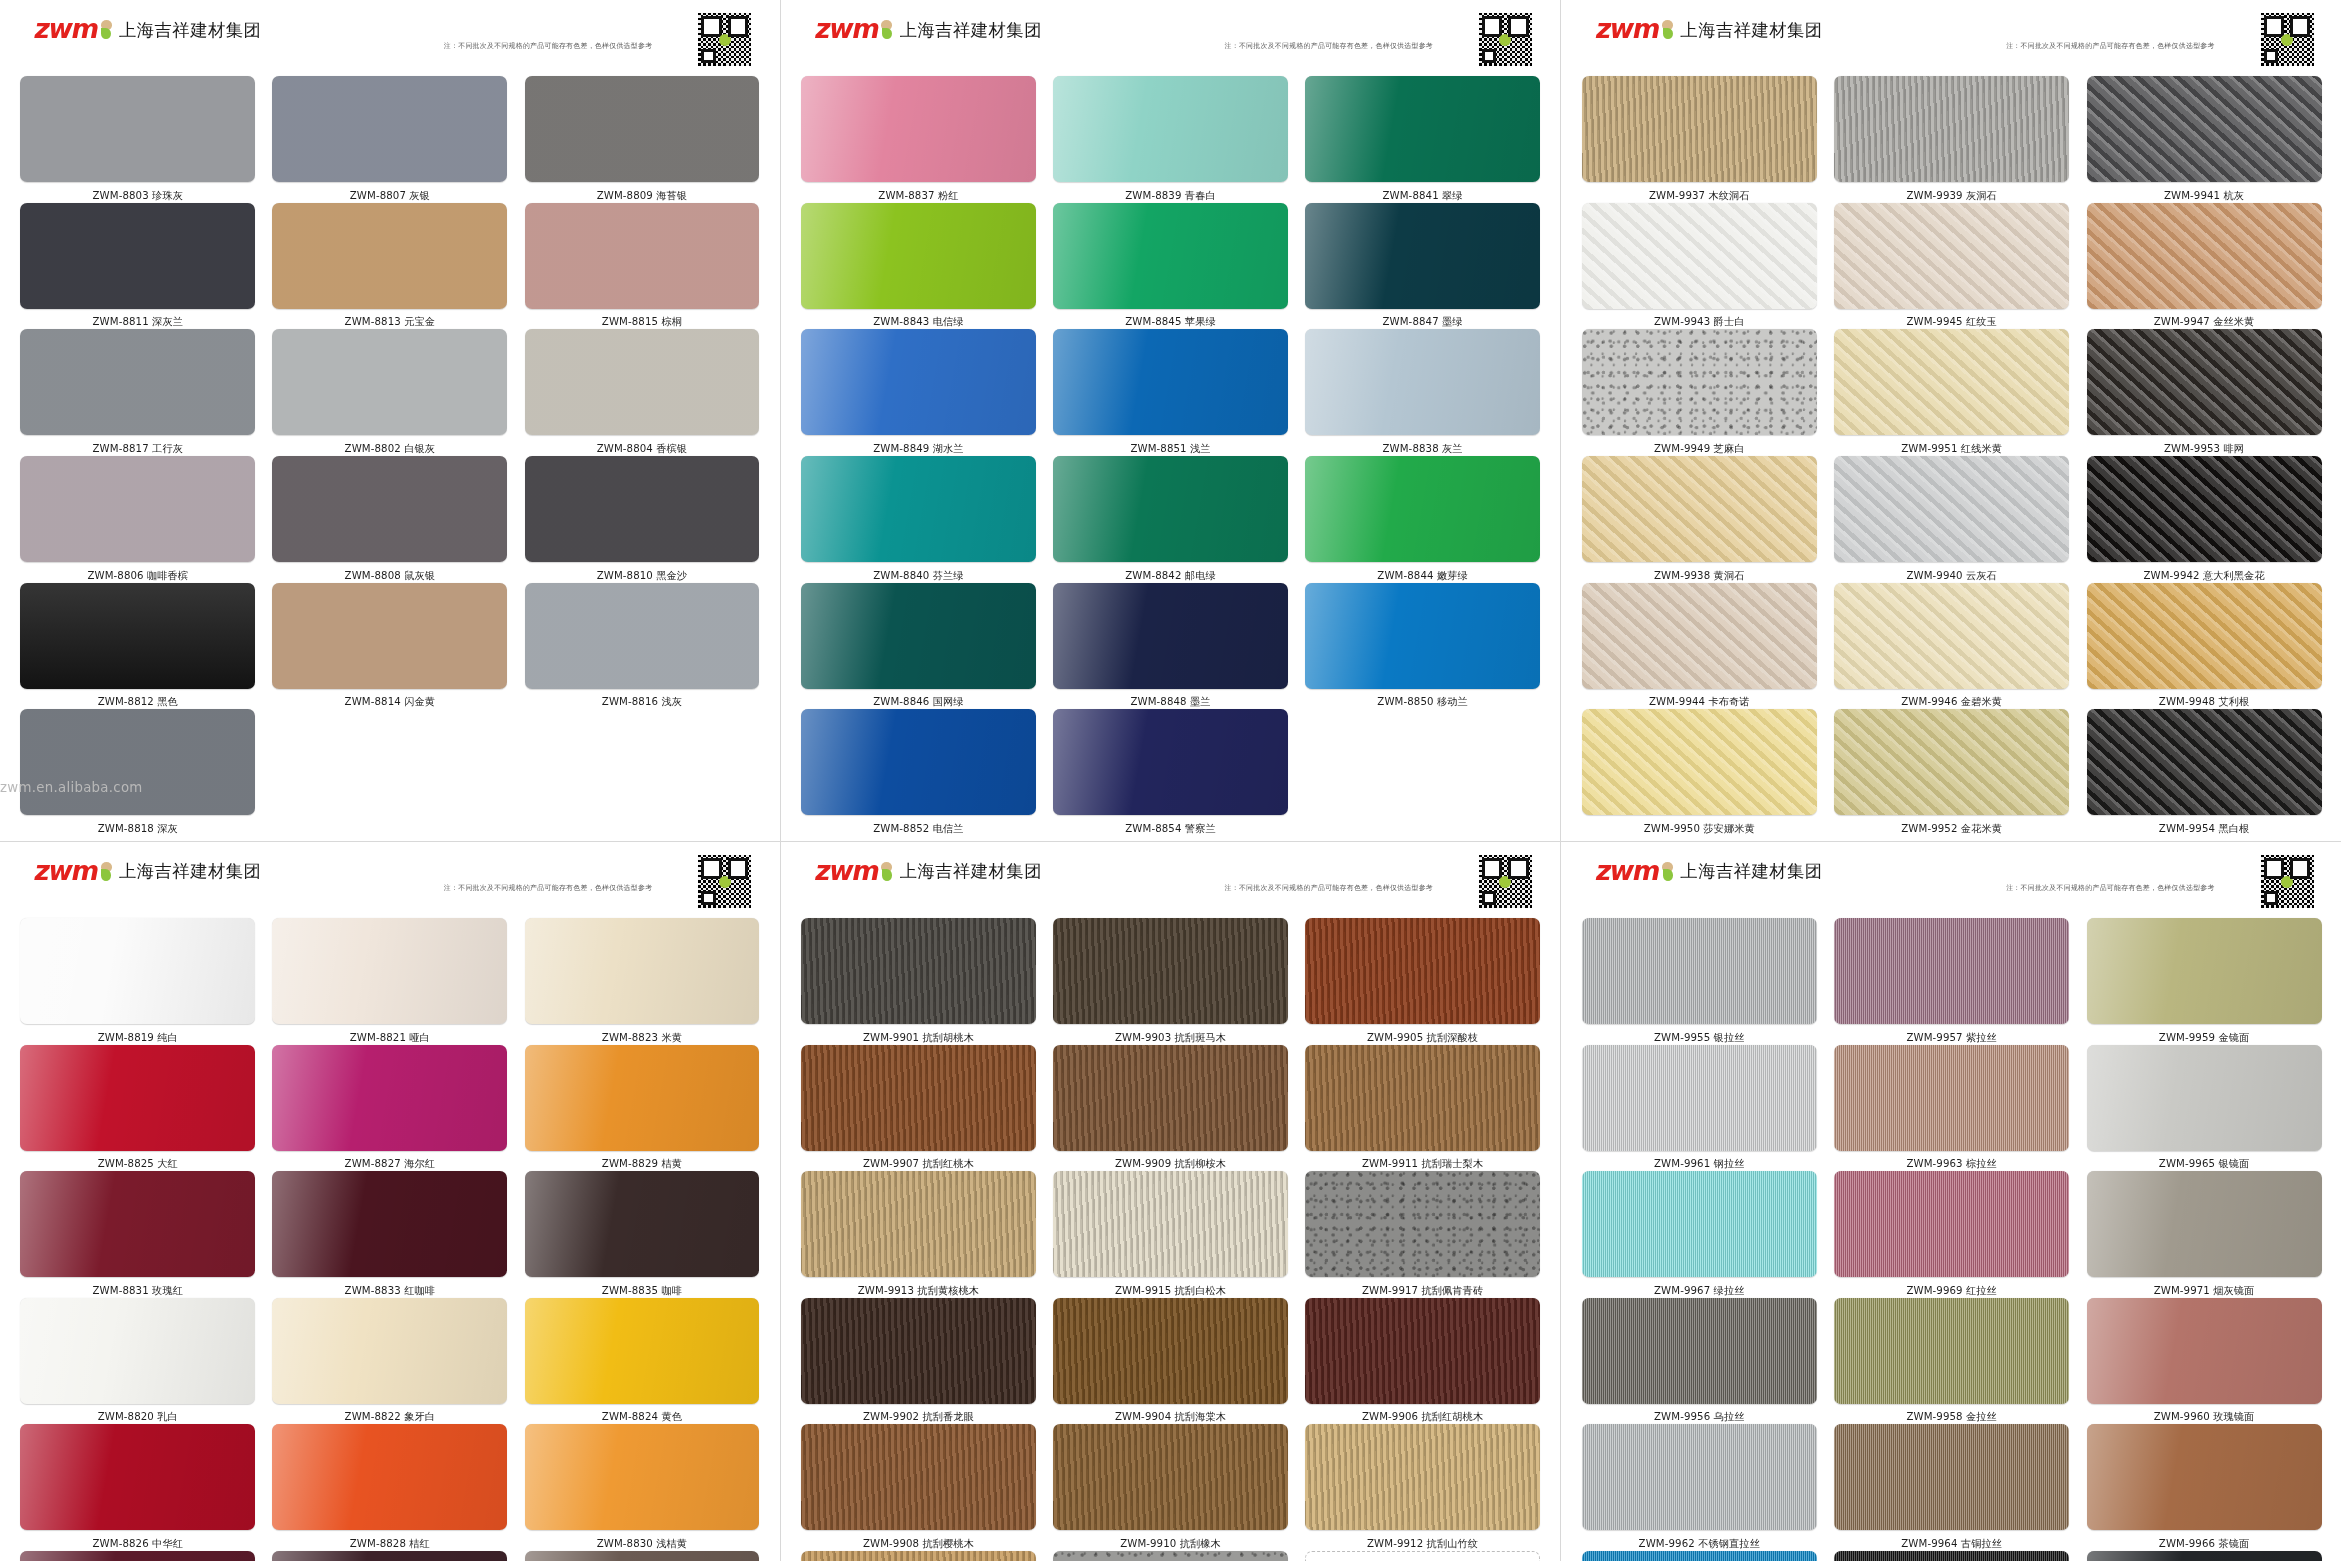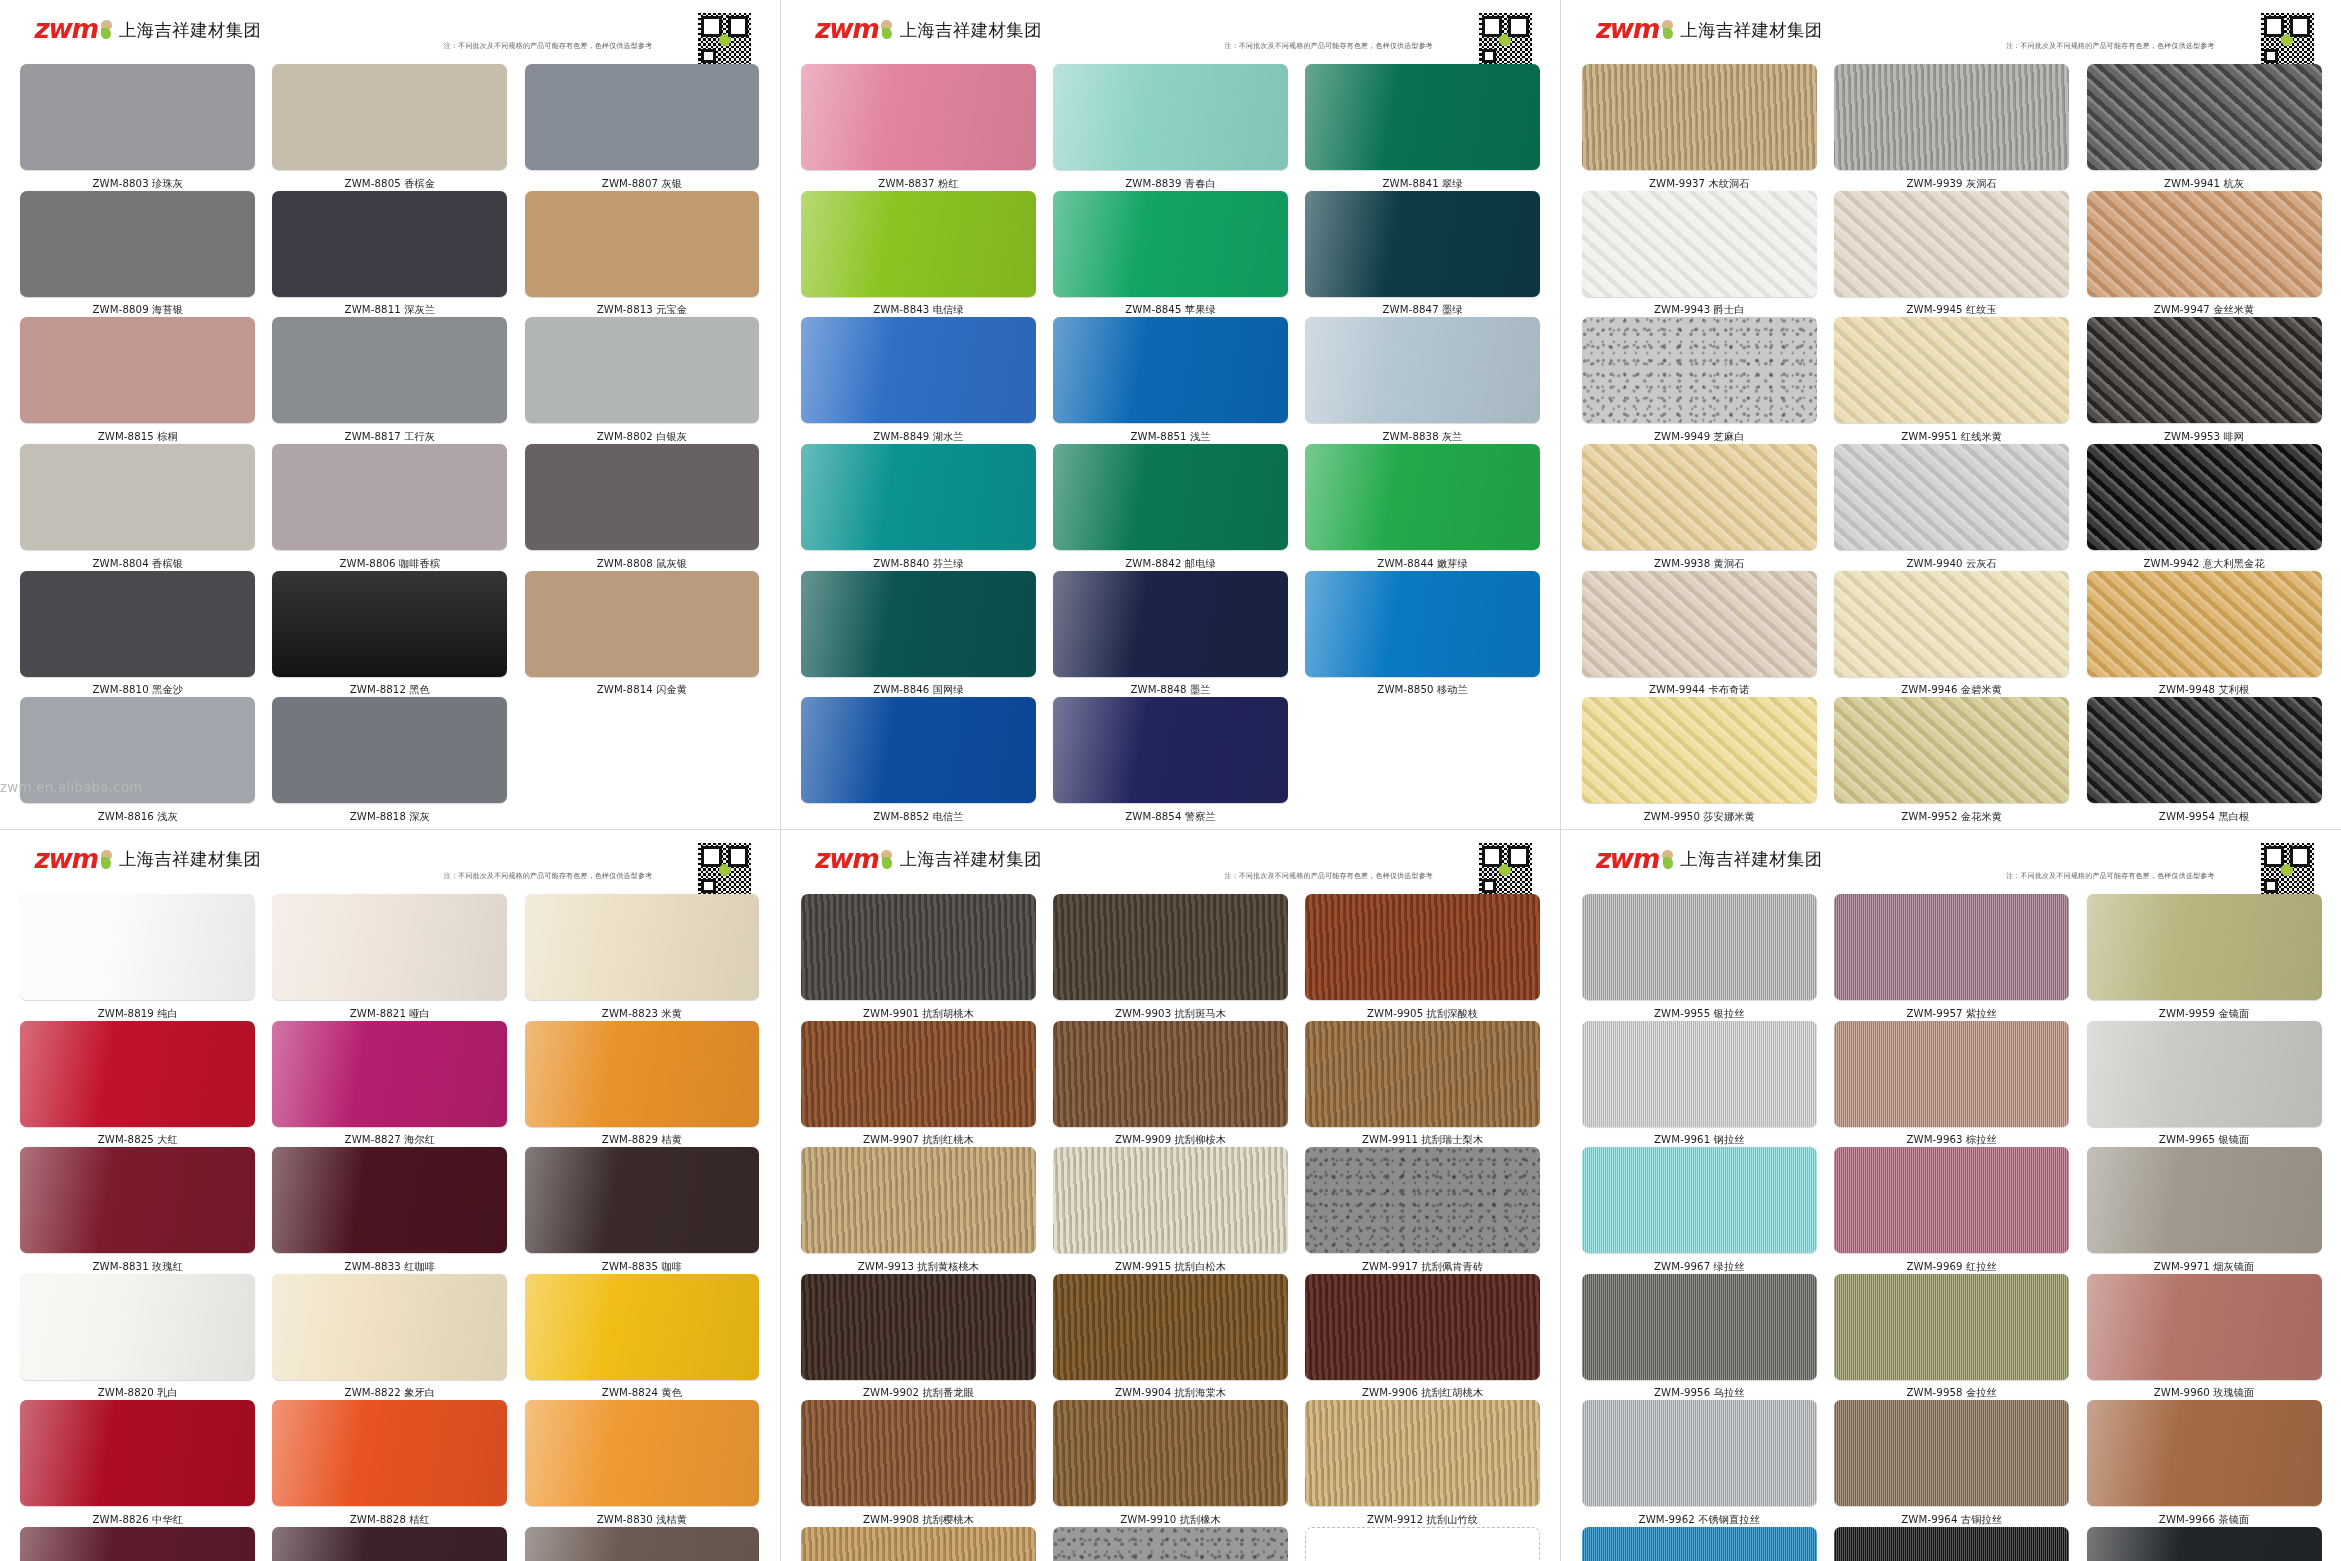--- a/index.html
+++ b/index.html
@@ -5,21 +5,21 @@
   * { box-sizing: border-box; margin: 0; padding: 0; }
   html, body { background: #ffffff; }
   body {
     width: 2342px; height: 1561px;
     font-family: "Liberation Sans", sans-serif;
     overflow: hidden;
     position: relative;
   }
   .sheet { display: grid; grid-template-columns: 1fr 1fr 1fr; grid-template-rows: 1fr 1fr; width: 2342px; height: 1561px; }
 
-  .panel { position: relative; padding: 9.2px 17.3px 5.1px 17.3px; border-right: 1.5px solid #d8d8d8; border-bottom: 1.5px solid #d8d8d8; display: flex; flex-direction: column; }
+  .panel { position: relative; padding: 9.2px 17.3px 5.1px 17.3px; border-right: 1.5px solid #d8d8d8; border-bottom: 1.5px solid #d8d8d8; display: flex; flex-direction: column; gap: 12px; }
   .panel.nr { border-right: none; }
   .panel.nb { border-bottom: none; }
 
   
   .phead { display: flex; align-items: flex-start; height: 55px; position: relative; flex: 0 0 auto; }
   .logo { display: flex; align-items: center; gap: 5.1px; margin-left: 17.3px; margin-top: 7.1px; }
   .logo-mark { position: relative; display: flex; align-items: center; }
   .logo-z { font-family: "DejaVu Sans", sans-serif; font-weight: 900; font-style: italic; font-size: 26.5px; color: #e3211d; letter-spacing: -1.5px; line-height: 1; }
   .logo-leaf { width: 15.3px; height: 19.4px; margin-left: 1px; position: relative; }
   .logo-leaf::before { content: ""; position: absolute; left: 2px; top: 0; width: 11.2px; height: 10.2px; background: #d9b98a; border-radius: 50% 50% 45% 45%; }
@@ -83,24 +83,20 @@
           <span class="qrb"></span>
           <span class="qrc"></span>
         </div>
       </div>
       <div class="grid">
         <div class="cell">
           <div class="chip tx-metal" style="background: rgb(158, 160, 164);"></div>
           <div class="cap">ZWM-8803  珍珠灰</div>
         </div>
         <div class="cell">
-          <div class="chip tx-metal" style="background: rgb(207, 197, 180);"></div>
-          <div class="cap">ZWM-8805  香槟金</div>
-        </div>
-        <div class="cell">
           <div class="chip tx-metal" style="background: rgb(139, 145, 158);"></div>
           <div class="cap">ZWM-8807  灰银</div>
         </div>
         <div class="cell">
           <div class="chip tx-metal" style="background: rgb(124, 122, 120);"></div>
           <div class="cap">ZWM-8809  海苔银</div>
         </div>
         <div class="cell">
           <div class="chip tx-metal" style="background: rgb(62, 63, 71);"></div>
           <div class="cap">ZWM-8811  深灰兰</div>

